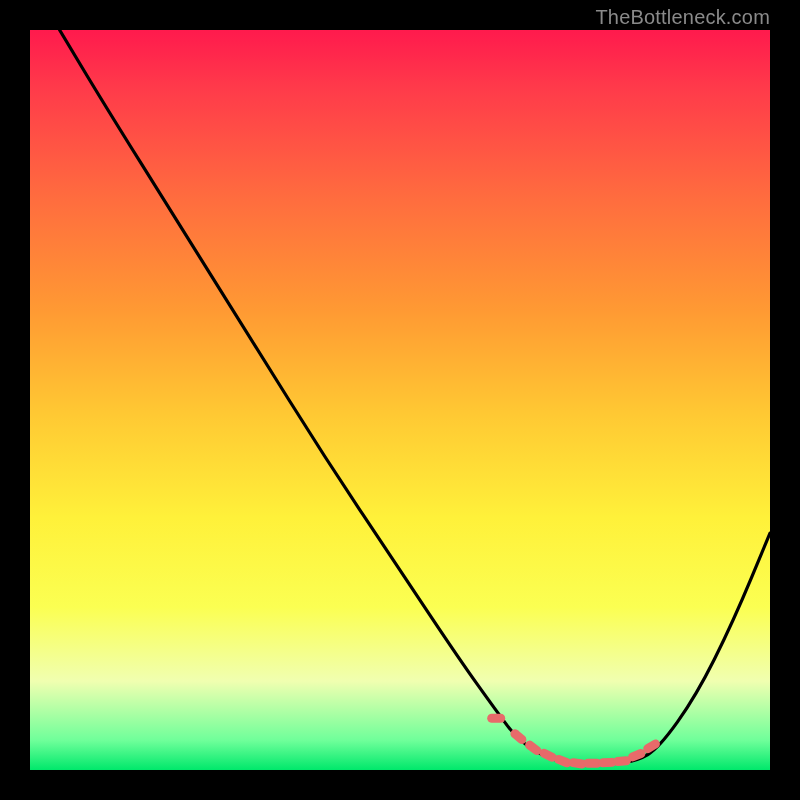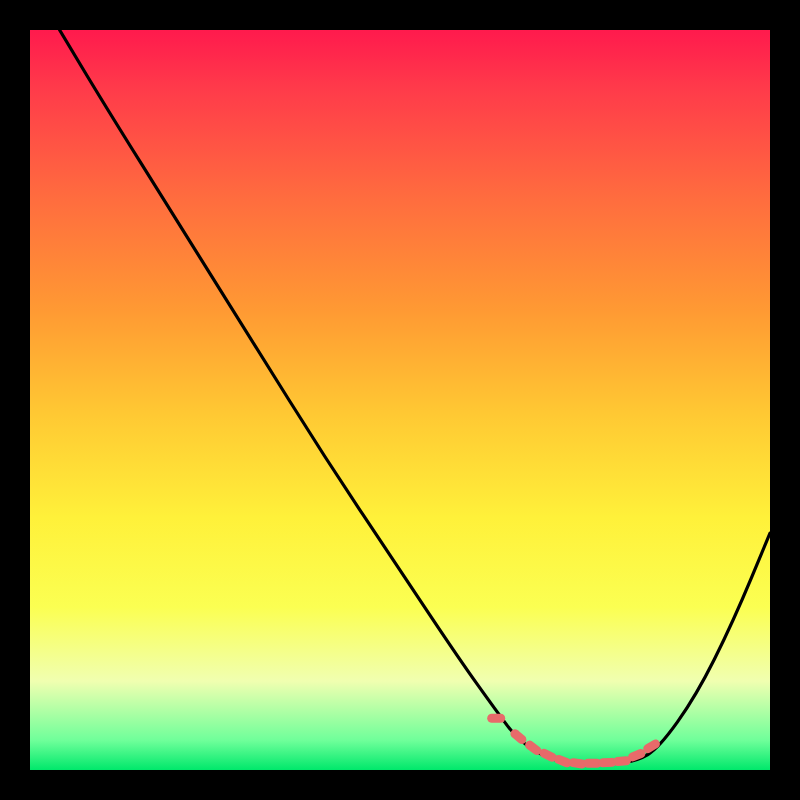--- a/index.html
+++ b/index.html
@@ -51,20 +51,21 @@
     position: absolute;
     left: 0; top: 0;
     width: 740px;
     height: 740px;
   }
 </style>
 </head>
 <body>
 
 <div class="frame">
+  <div class="watermark">TheBottleneck.com</div>
 
   <div class="plot">
     <svg class="curve" viewBox="0 0 740 740" preserveAspectRatio="none">
       <g>
         <path id="curvePath" d="M 29.6 0.0 Q 29.6 0.0 51.8 37.0 Q 74.0 74.0 111.0 133.2 Q 148.0 192.4 185.0 251.6 Q 222.0 310.8 259.0 370.0 Q 296.0 429.2 333.0 484.7 Q 370.0 540.2 399.6 584.6 Q 429.2 629.0 447.7 654.9 Q 466.2 680.8 477.3 695.6 Q 488.4 710.4 503.2 719.6 Q 518.0 728.9 532.8 731.5 Q 547.6 734.1 562.4 734.1 Q 577.2 734.1 592.0 732.6 Q 606.8 731.1 617.9 724.5 Q 629.0 717.8 647.5 691.9 Q 666.0 666.0 684.5 629.0 Q 703.0 592.0 721.5 547.6 T 740.0 503.2" fill="none" stroke="#000" stroke-width="3.2" stroke-linejoin="round" stroke-linecap="round"></path>
       </g>
       <g id="dots">
           <rect x="457.2" y="683.7" width="18" height="9" rx="4.5" fill="#e86a6a" transform="rotate(0.0 466.2 688.2)"></rect>
           <rect x="479.4" y="702.2" width="18" height="9" rx="4.5" fill="#e86a6a" transform="rotate(39.8 488.4 706.7)"></rect>
           <rect x="494.2" y="713.3" width="18" height="9" rx="4.5" fill="#e86a6a" transform="rotate(36.9 503.2 717.8)"></rect>

